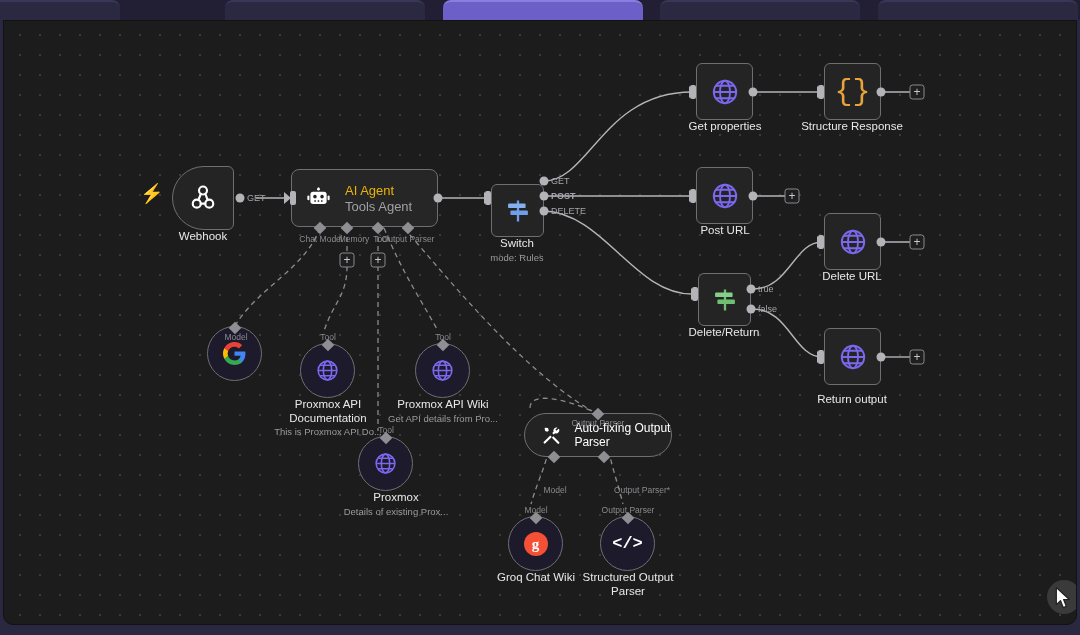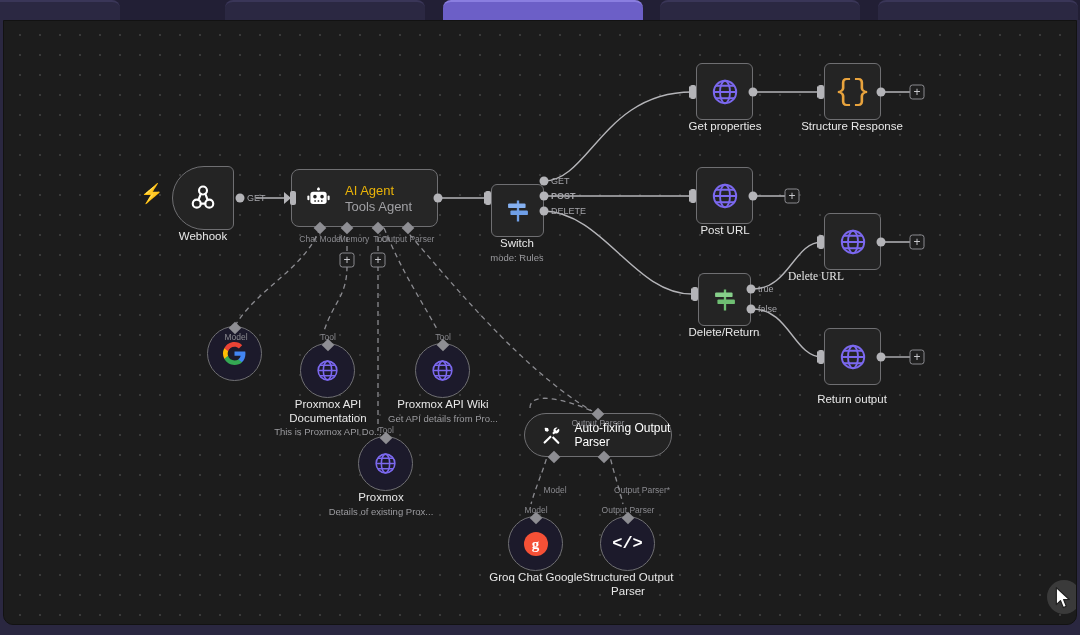--- a/index.html
+++ b/index.html
@@ -325,21 +325,21 @@
         <svg class="icon" width="30" height="30" viewBox="0 0 24 24" fill="none" stroke="#7b68ee" stroke-width="1.5">
           <circle cx="12" cy="12" r="9"></circle>
           <ellipse cx="12" cy="12" rx="4" ry="9"></ellipse>
           <path d="M3 12h18M4.5 7h15M4.5 17h15"></path>
         </svg>
       </div>
       <div class="arrowin" style="left:820px;top:221px;"></div>
       <div class="inport" style="left:817px;top:221px;"></div>
       <div class="dot" style="left:877px;top:221px;"></div>
       <div class="plusbtn" style="left:913px;top:221px;">+</div>
-      <div class="ntitle" style="left:812px;top:249px;font-family:Liberation Serif, serif;">Delete URL</div>
+      <div class="ntitle" style="left:848px;top:249px;">Delete URL</div>
 
       <div class="node" style="left:820px;top:307px;width:57px;height:57px;">
         <svg class="icon" width="30" height="30" viewBox="0 0 24 24" fill="none" stroke="#7b68ee" stroke-width="1.5">
           <circle cx="12" cy="12" r="9"></circle>
           <ellipse cx="12" cy="12" rx="4" ry="9"></ellipse>
           <path d="M3 12h18M4.5 7h15M4.5 17h15"></path>
         </svg>
       </div>
       <div class="arrowin" style="left:820px;top:336px;"></div>
       <div class="inport" style="left:817px;top:336px;"></div>
@@ -388,21 +388,21 @@
 
       <div class="node circle" style="left:354px;top:415px;width:55px;height:55px;">
         <svg class="icon" width="25" height="25" viewBox="0 0 24 24" fill="none" stroke="#7b68ee" stroke-width="1.5">
           <circle cx="12" cy="12" r="9"></circle>
           <ellipse cx="12" cy="12" rx="4" ry="9"></ellipse>
           <path d="M3 12h18M4.5 7h15M4.5 17h15"></path>
         </svg>
       </div>
       <div class="diamond" style="left:382px;top:417px;"></div>
       <div class="sublabel" style="left:382px;top:404px;">Tool</div>
-      <div class="ntitle" style="left:377px;top:470px;">
+      <div class="ntitle" style="left:392px;top:470px;">
         <span>Proxmox</span>
         <span class="nsub">Details of existing Prox...</span>
       </div>
 
       <div class="node pill" style="left:520px;top:392px;width:148px;height:44px;">
         <svg class="icon" width="23" height="23" viewBox="0 0 24 24">
           <g fill="#ffffff">
             <path d="M3.2 19.1l7.2-7.2 1.7 1.7-7.2 7.2a1.2 1.2 0 0 1-1.7-1.7z"></path>
             <path d="M19.7 4.3l-2.4 2.4-1.2-1.2 2.4-2.4a3.6 3.6 0 0 0-4.4 4.7L12.6 9.3l1.7 1.7 1.5-1.5a3.6 3.6 0 0 0 4.7-4.4z"></path>
             <path d="M20.3 19.3a1.2 1.2 0 0 1-1.7 1.7l-6.4-6.4 1.7-1.7z"></path>
@@ -416,21 +416,21 @@
       <div class="diamond" style="left:550px;top:436px;"></div>
       <div class="diamond" style="left:600px;top:436px;"></div>
       <div class="sublabel" style="left:551px;top:464px;">Model</div>
       <div class="sublabel" style="left:638px;top:464px;">Output Parser*</div>
 
       <div class="node circle" style="left:504px;top:495px;width:55px;height:55px;">
         <div class="groq">g</div>
       </div>
       <div class="diamond" style="left:532px;top:497px;"></div>
       <div class="sublabel" style="left:532px;top:484px;">Model</div>
-      <div class="ntitle" style="left:532px;top:550px;">Groq Chat Google</div>
+      <div class="ntitle" style="left:532px;top:550px;">Groq Chat Wiki</div>
 
       <div class="node circle" style="left:596px;top:495px;width:55px;height:55px;">
         <span class="codeico">&lt;/&gt;</span>
       </div>
       <div class="diamond" style="left:624px;top:497px;"></div>
       <div class="sublabel" style="left:624px;top:484px;">Output Parser</div>
       <div class="ntitle wrap" style="left:624px;top:550px;">Structured Output Parser</div>
 
       <div class="cursor-halo" style="left:1060px;top:576px;"></div>
       <svg class="cursor-arrow" width="18" height="24" viewBox="0 0 18 24" style="left:1055px;top:569px;">

